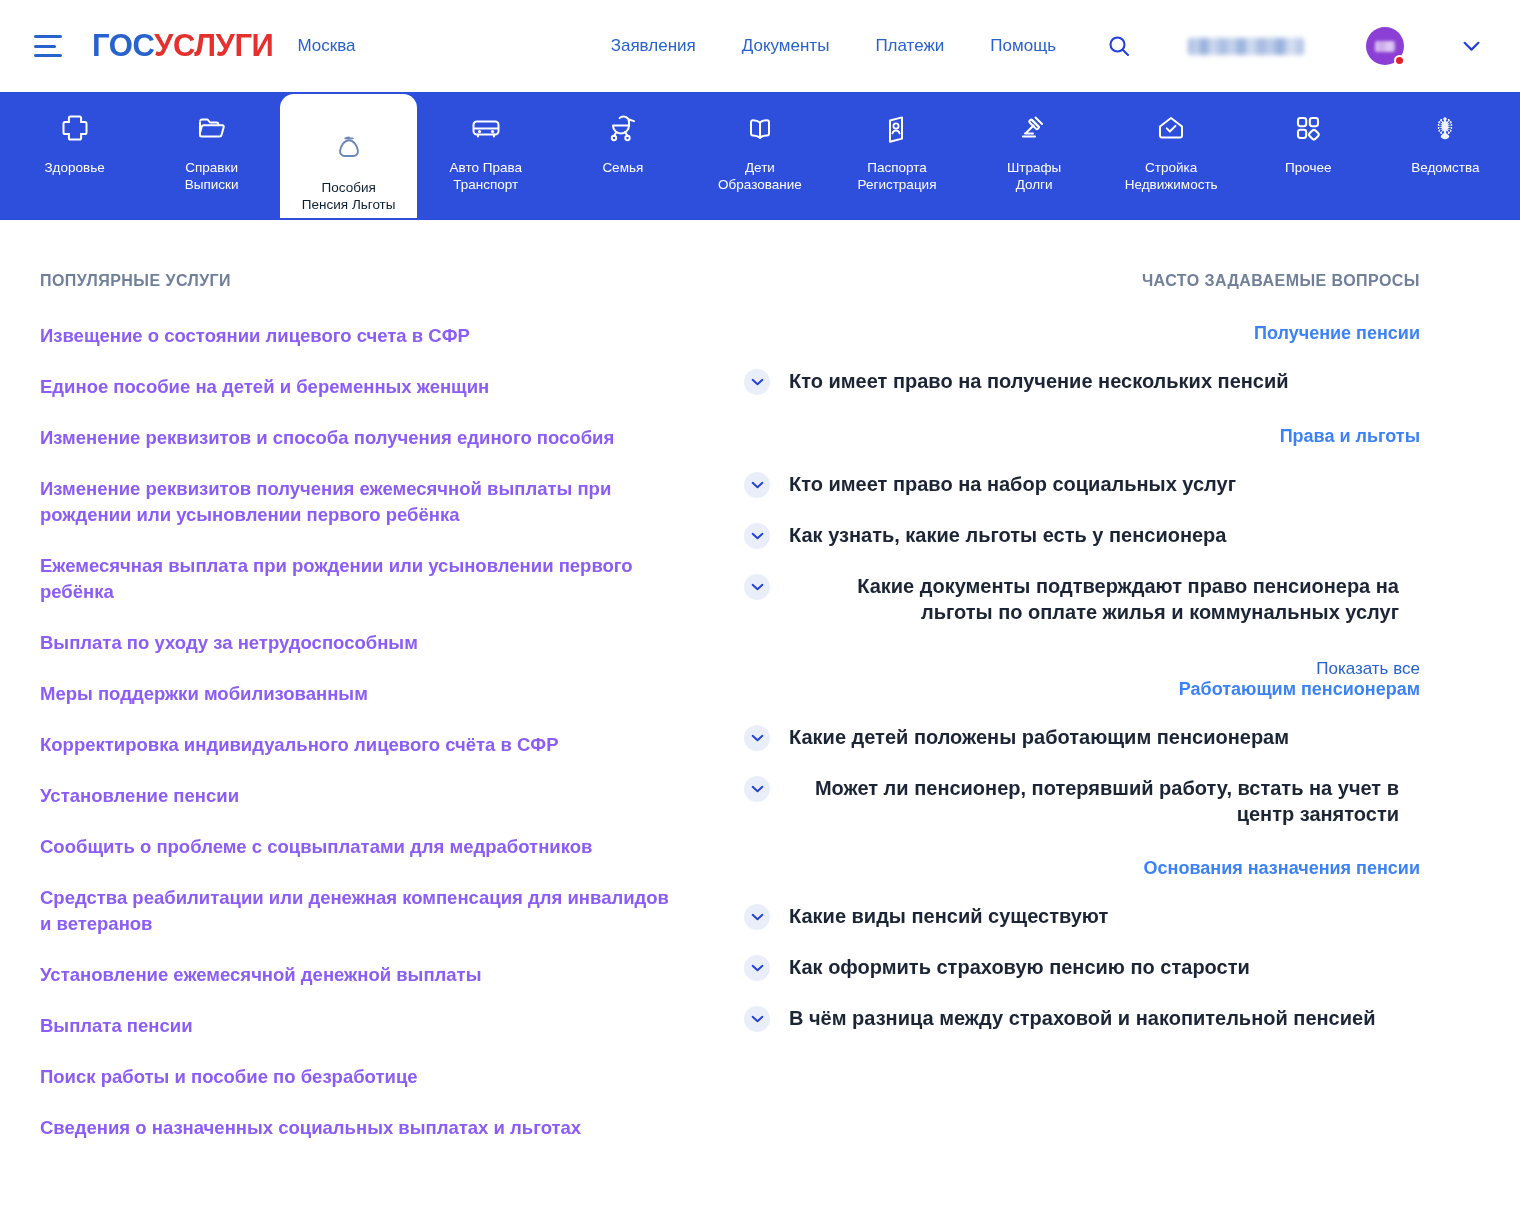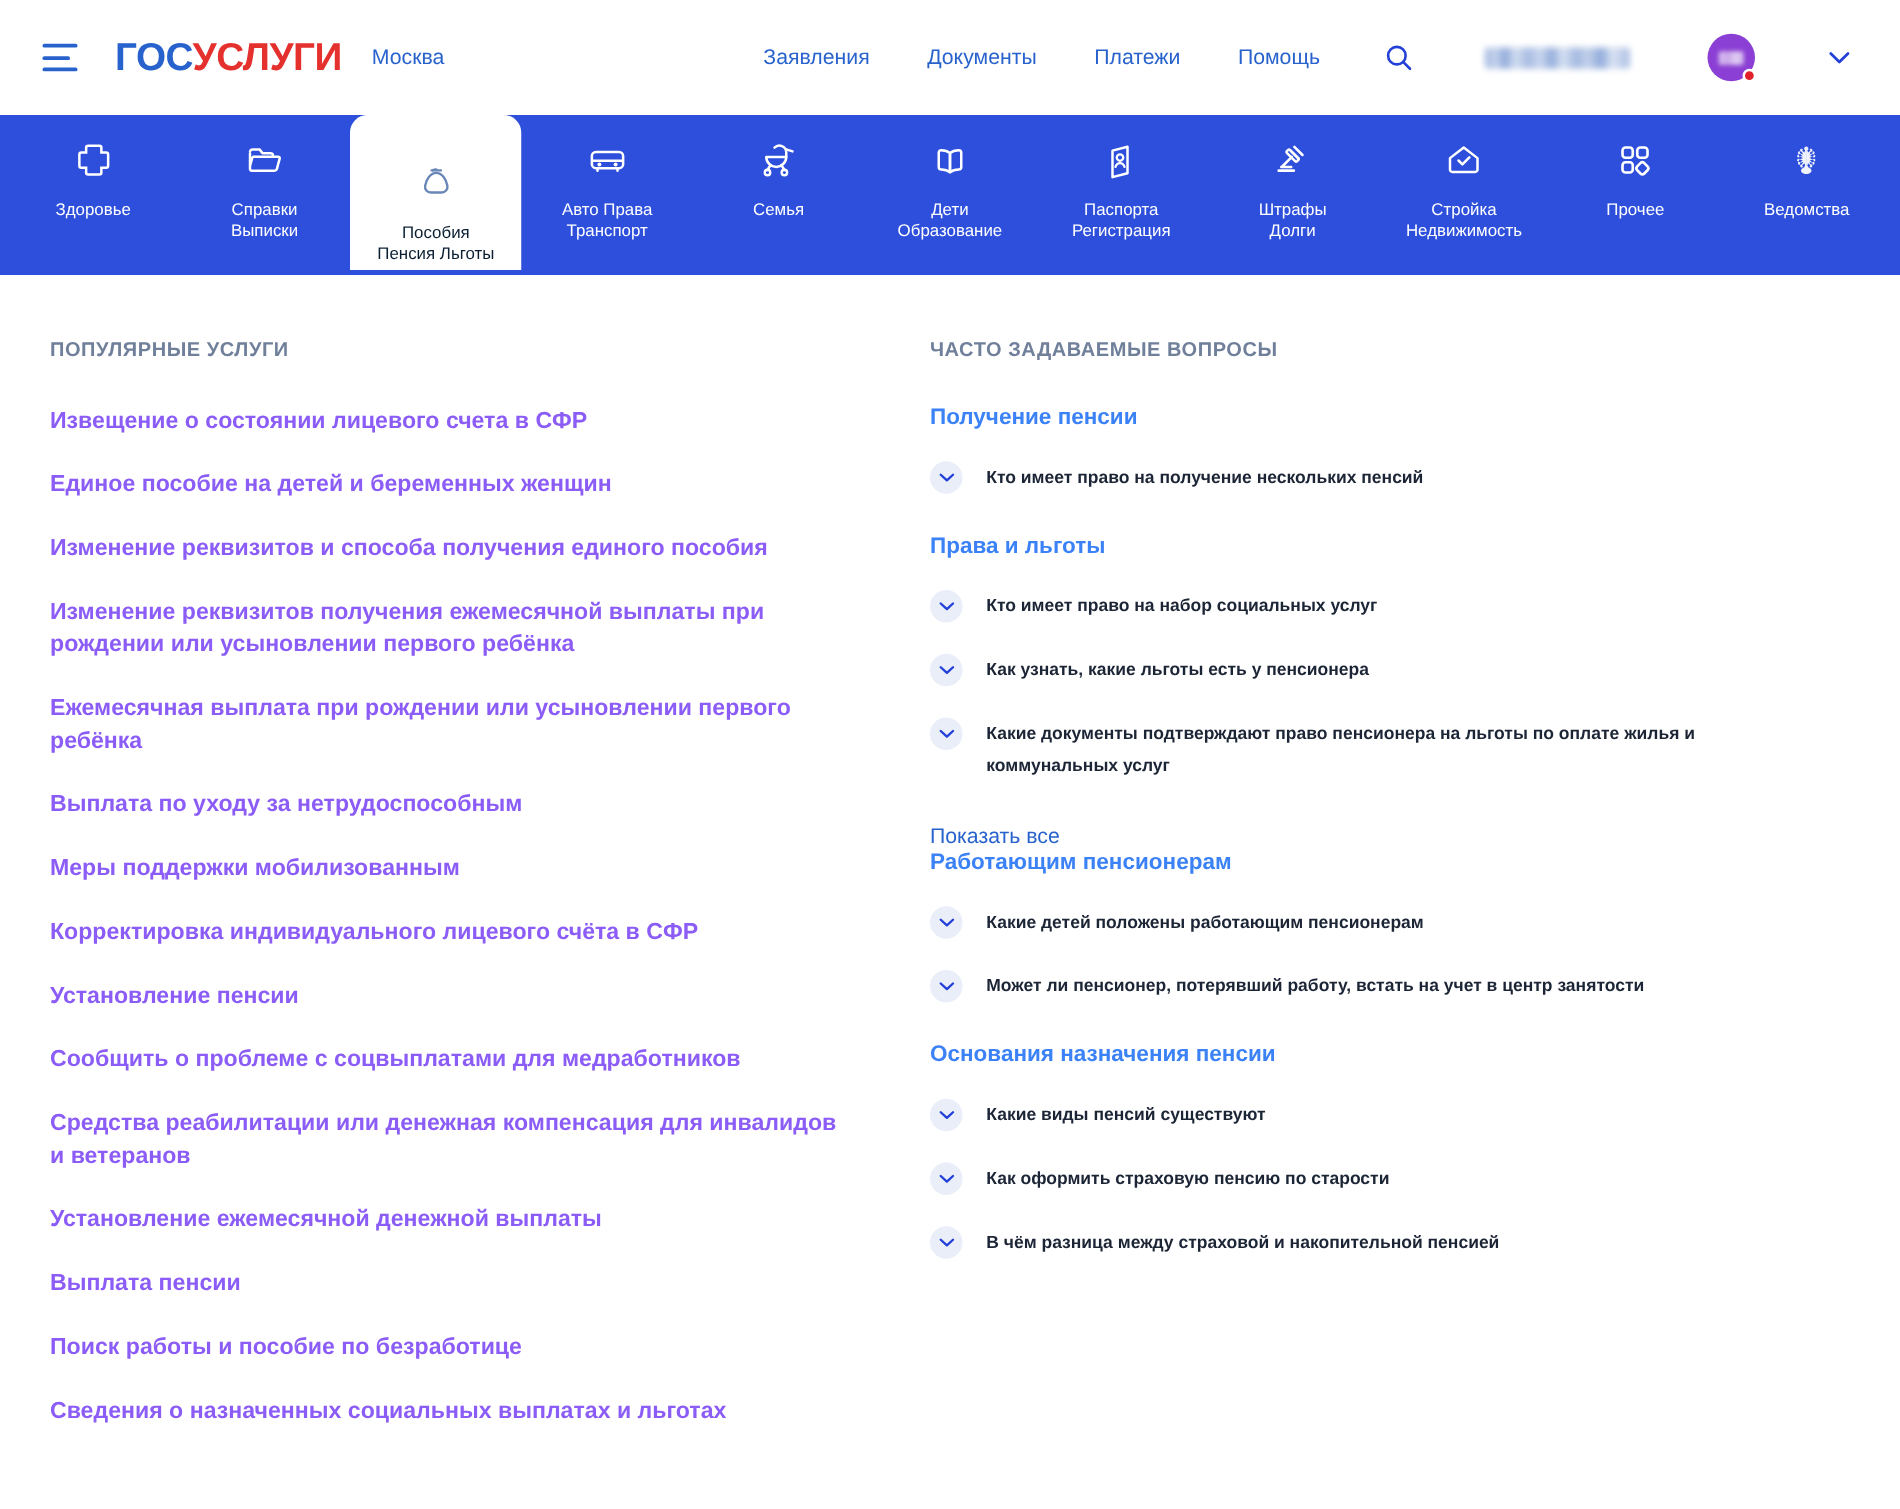--- a/index.html
+++ b/index.html
@@ -124,21 +124,21 @@
     cursor: pointer;
     display: flex;
     align-items: center;
   }
 
   
   .catbar {
     background: #2d4fdb;
     height: 128px;
     display: flex;
-    align-items: flex-start;
+    align-items: center;
     padding: 0 6px;
     position: relative;
   }
   .cat {
     flex: 1 1 0;
     height: 128px;
     padding-top: 16px;
     display: flex;
     flex-direction: column;
     align-items: center;
@@ -169,21 +169,21 @@
   }
   .cat.active .cat-label { color: #0b1f33; }
 
   
   .main {
     display: flex;
     padding: 52px 40px 0 40px;
     gap: 0;
   }
   .col-left { width: 680px; flex: 0 0 680px; padding-right: 40px; }
-  .col-right { width: 700px; flex: 0 0 700px; padding-left: 24px; }
+  .col-right { width: 700px; flex: 0 0 700px; padding-left: 24px; text-align: right; }
 
   .section-title {
     font-size: 16px;
     font-weight: 700;
     letter-spacing: 0.45px;
     color: #70809b;
     margin-bottom: 33px;
     text-transform: uppercase;
   }
 
@@ -220,21 +220,21 @@
     flex: 0 0 auto;
     width: 26px; height: 26px;
     border-radius: 50%;
     background: #e9eef9;
     display: flex;
     align-items: center;
     justify-content: center;
     margin-top: 1px;
   }
   .faq-text {
-    font-size: 14px;
+    font-size: 20px;
     line-height: 26px;
     font-weight: 700;
     color: #1c2536;
     max-width: 610px;
   }
 
   .show-all {
     font-size: 17px;
     color: #2862cc;
     cursor: pointer;

